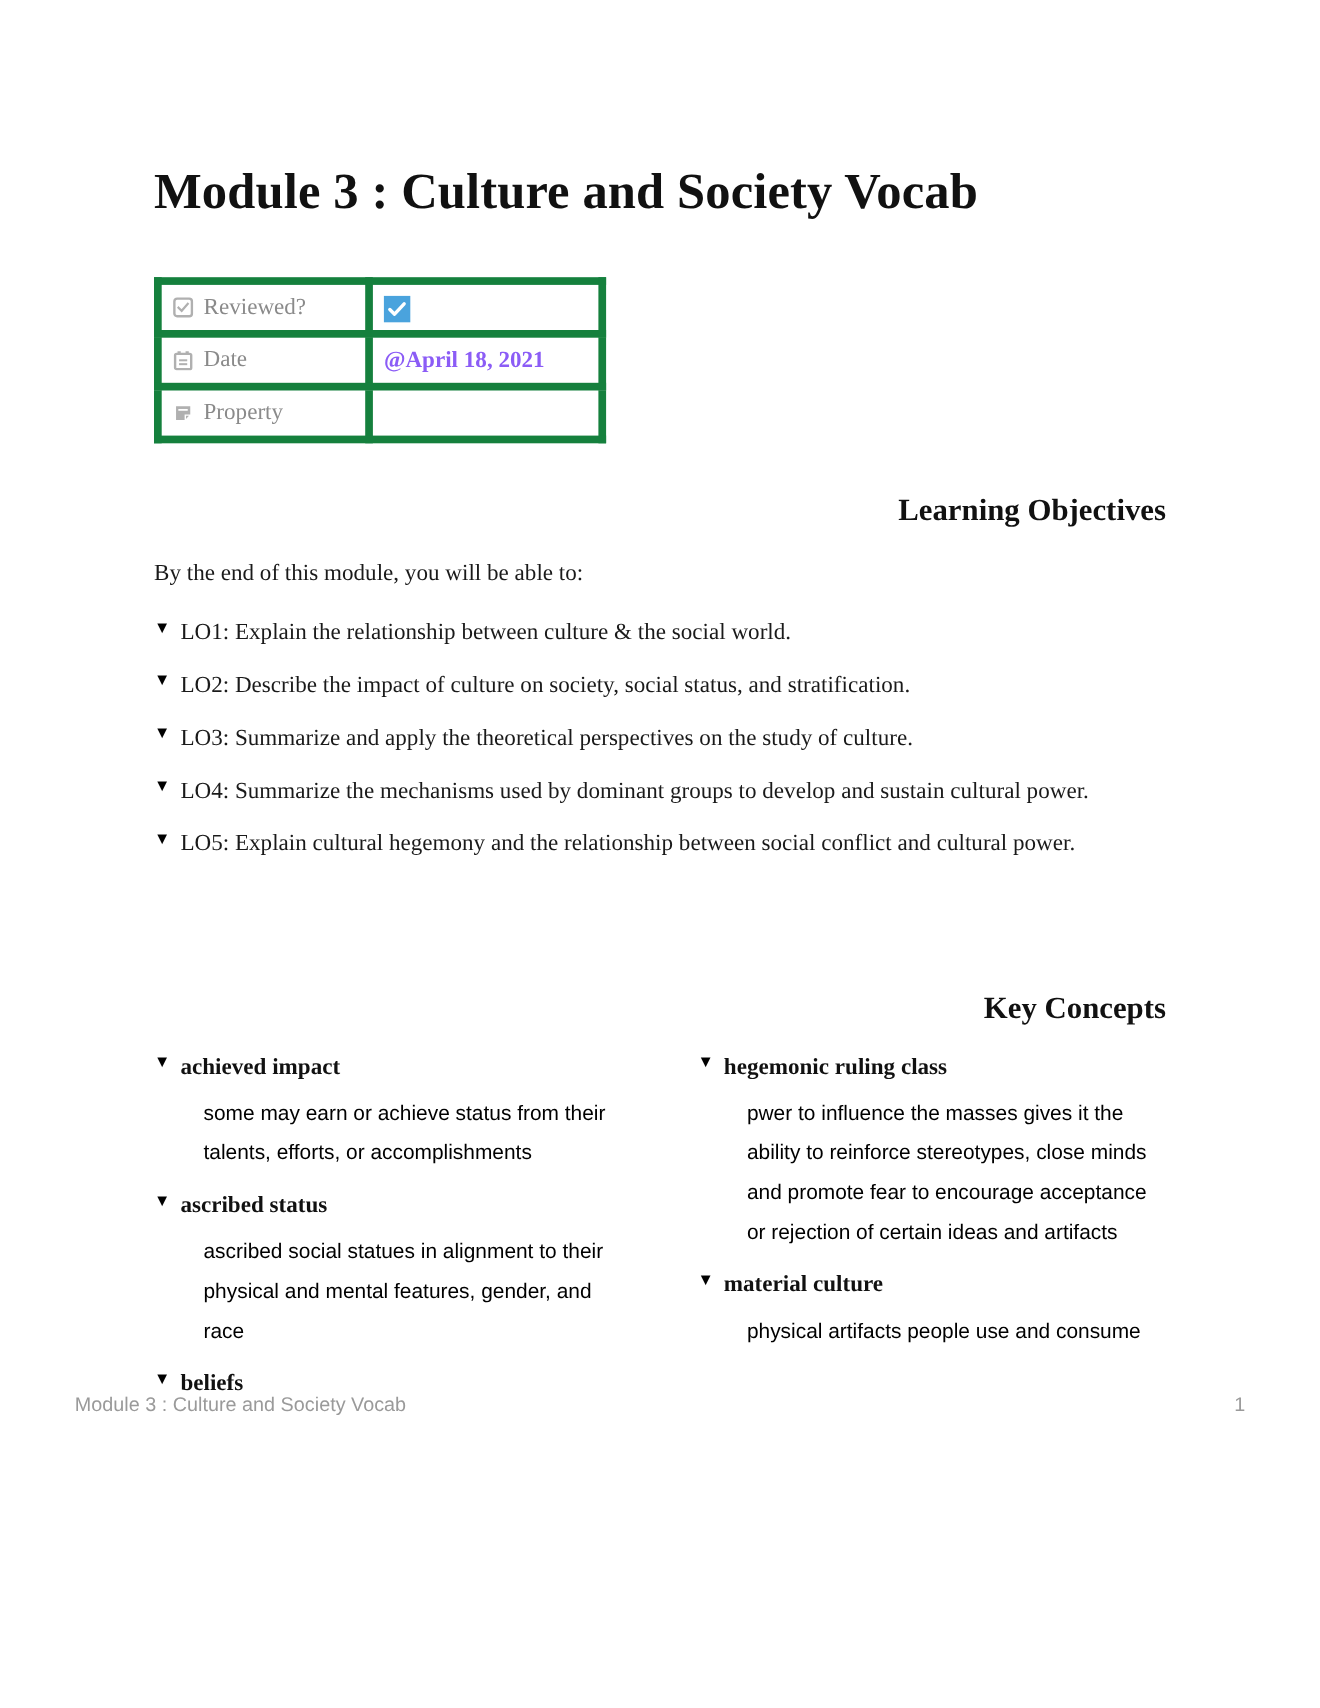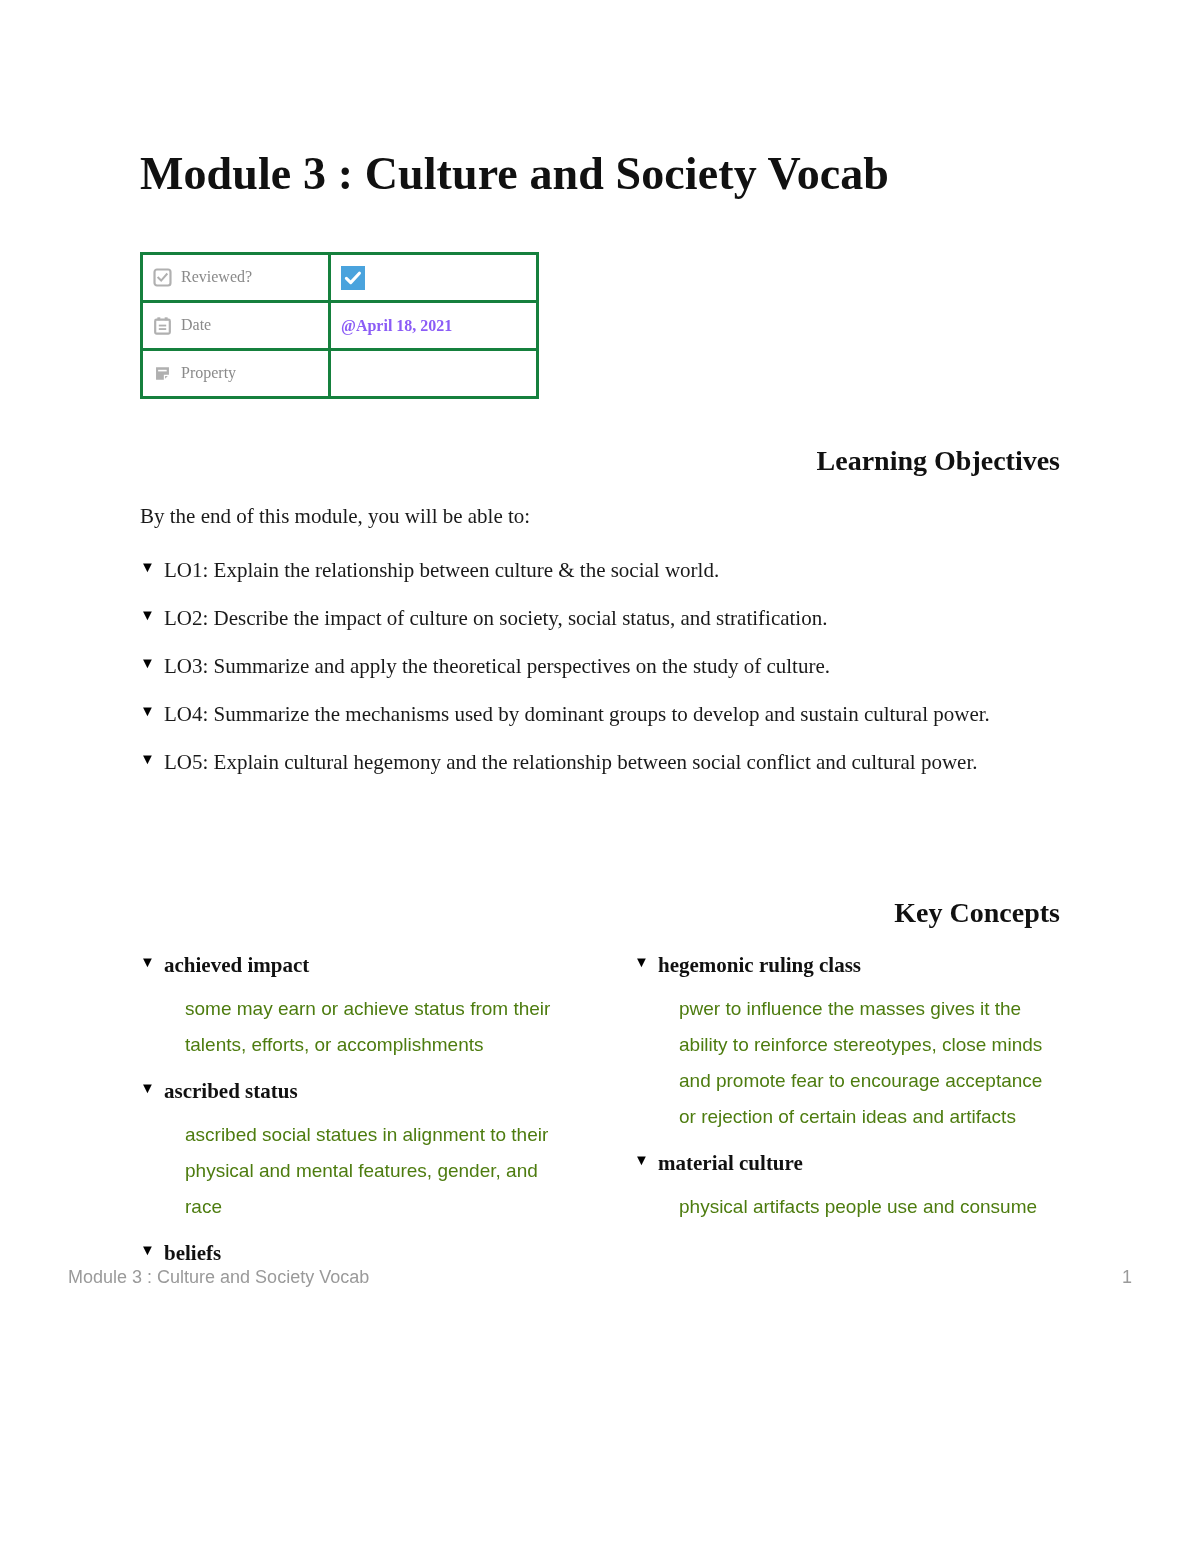--- a/index.html
+++ b/index.html
@@ -36,25 +36,25 @@
 
   
   .props {
     margin-top: 44px;
     border-collapse: collapse;
     width: 352px;
     table-layout: fixed;
   }
   .props tr { height: 48px; }
   .props td {
-    border: 3px solid #15803d;
+    border: 7px solid #15803d;
     padding: 0 10px;
     vertical-align: middle;
     font-family: "Liberation Serif", "DejaVu Serif", serif;
-    font-size: 16px;
+    font-size: 21px;
     color: #8a8a8a;
   }
   .props td.prop-label { width: 165px; }
   .props td.prop-value { width: 185px; }
   .prop-label-inner {
     display: flex;
     align-items: center;
     gap: 9px;
     white-space: nowrap;
   }
@@ -144,21 +144,21 @@
   }
   .kc-term .toggle-caret {
     font-weight: normal;
     line-height: 1.85;
   }
   .kc-def {
     margin-top: 8px;
     padding-left: 45px;
     font-family: "Liberation Sans", "DejaVu Sans", sans-serif;
     font-size: 19px;
-    color: #4d7c0f;
+    color: #000000;
     line-height: 1.9;
   }
 
   
   .page-footer {
     position: absolute;
     left: 68px;
     right: 68px;
     bottom: 68px;
     display: flex;

